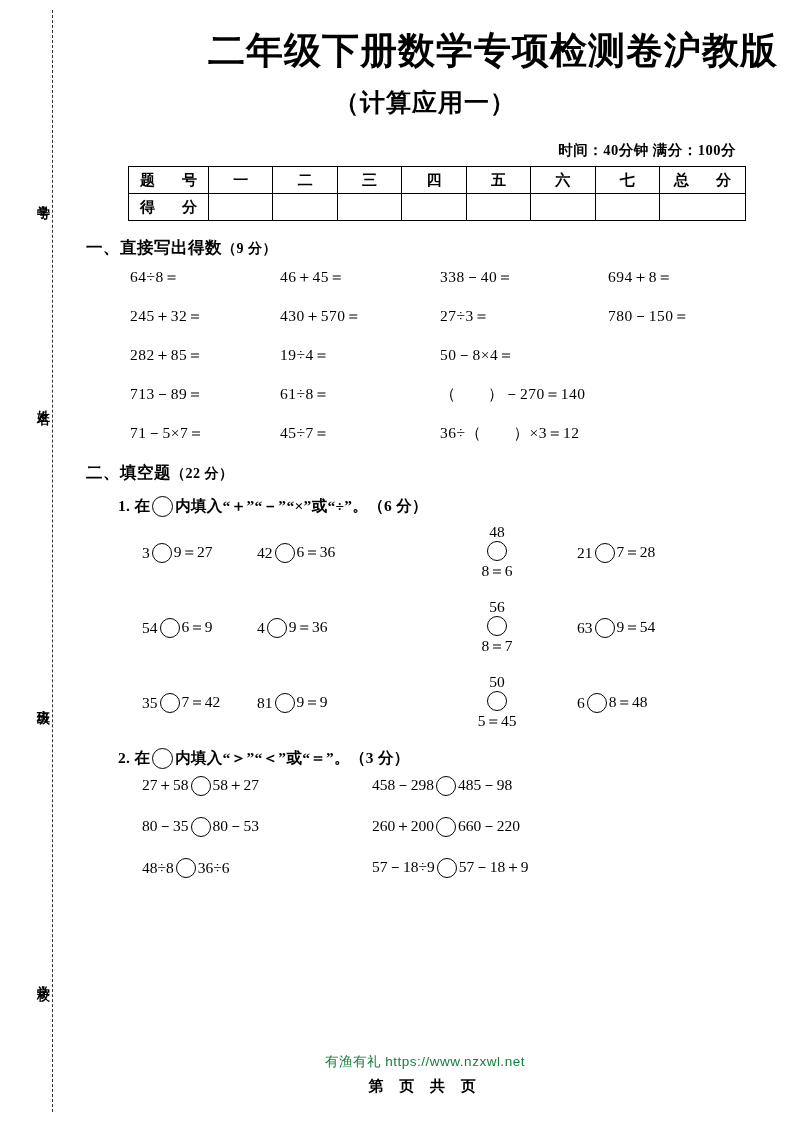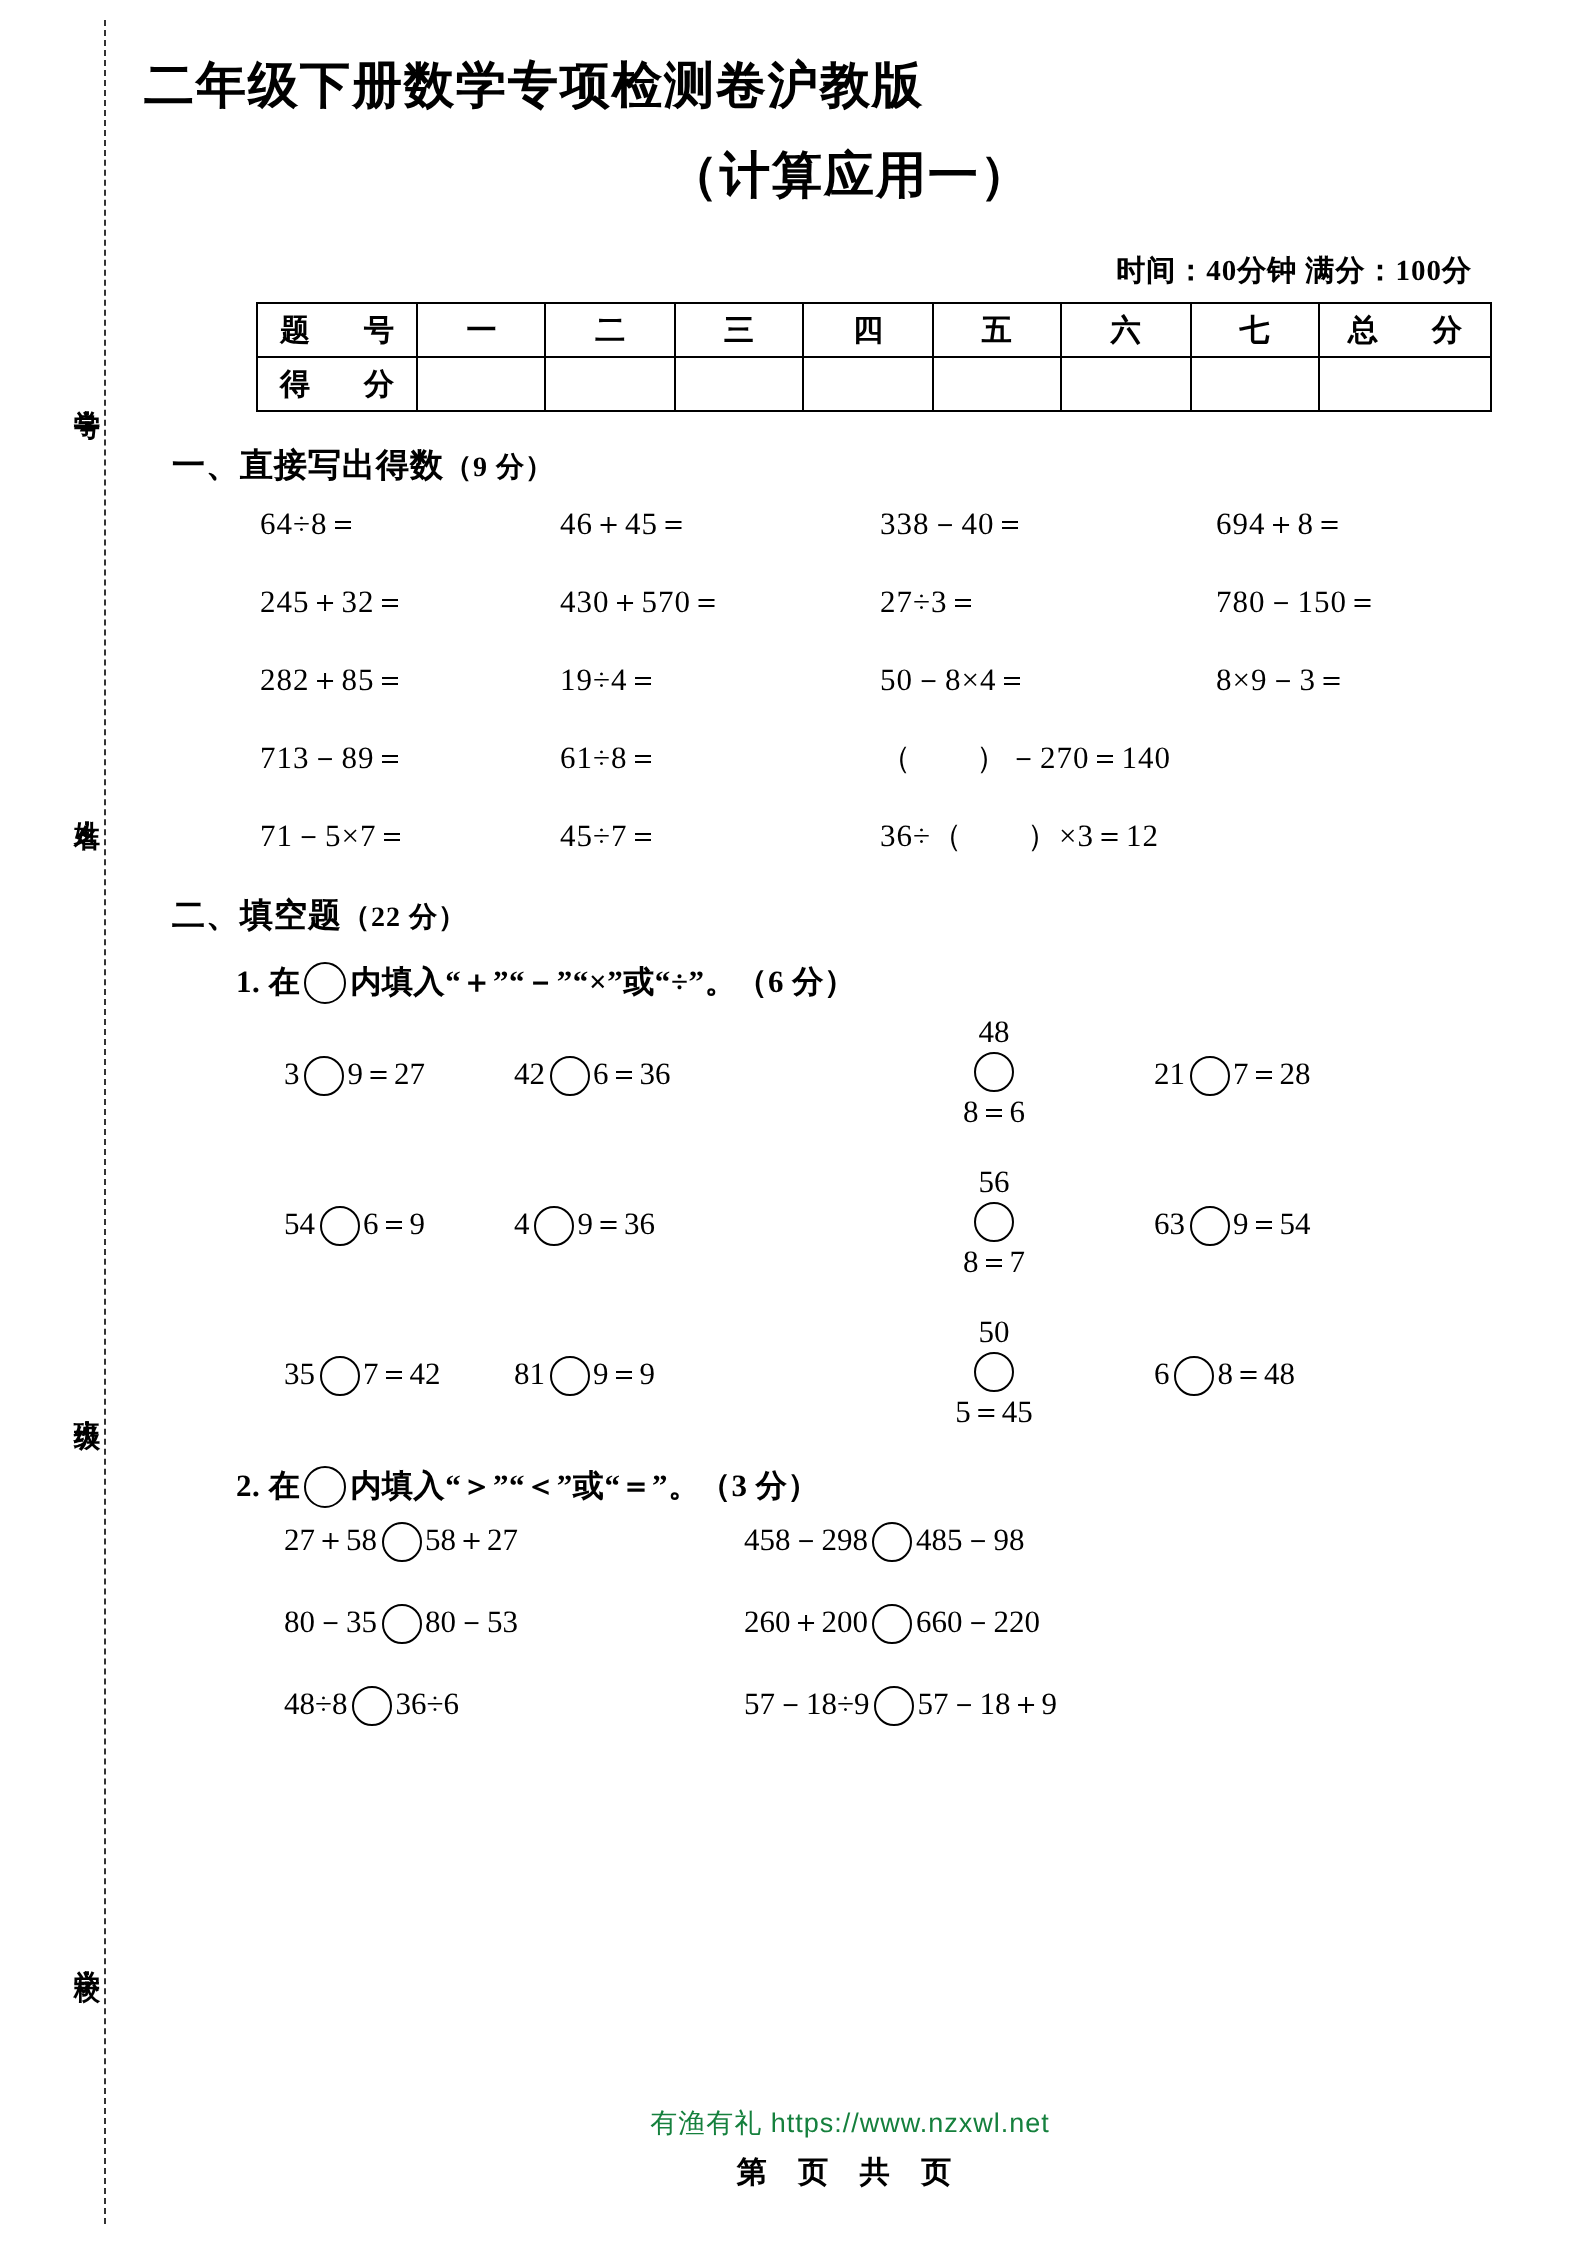--- a/index.html
+++ b/index.html
@@ -51,22 +51,22 @@
   
   .page {
     position: absolute;
     left: 72px;
     top: 0;
     width: 706px;
     height: 1122px;
   }
 
   .title {
-    text-align: left;
-    font-size: 25px;
+    text-align: right;
+    font-size: 37px;
     font-weight: bold;
     letter-spacing: 1px;
     margin-top: 28px;
     line-height: 1.25;
     font-family: "Liberation Serif", serif;
   }
   .subtitle {
     text-align: center;
     font-size: 25px;
     font-weight: bold;
@@ -262,21 +262,20 @@
     <div class="row1">
       <div class="cell c1">245＋32＝</div>
       <div class="cell c2">430＋570＝</div>
       <div class="cell c3">27÷3＝</div>
       <div class="cell c4">780－150＝</div>
     </div>
     <div class="row1">
       <div class="cell c1">282＋85＝</div>
       <div class="cell c2">19÷4＝</div>
       <div class="cell c3">50－8×4＝</div>
-      <div class="cell c4">8×9－3＝</div>
     </div>
     <div class="row1">
       <div class="cell c1">713－89＝</div>
       <div class="cell c2">61÷8＝</div>
       <div class="cell c3">（　　）－270＝140</div>
       <div class="cell c4"></div>
     </div>
     <div class="row1">
       <div class="cell c1">71－5×7＝</div>
       <div class="cell c2">45÷7＝</div>

